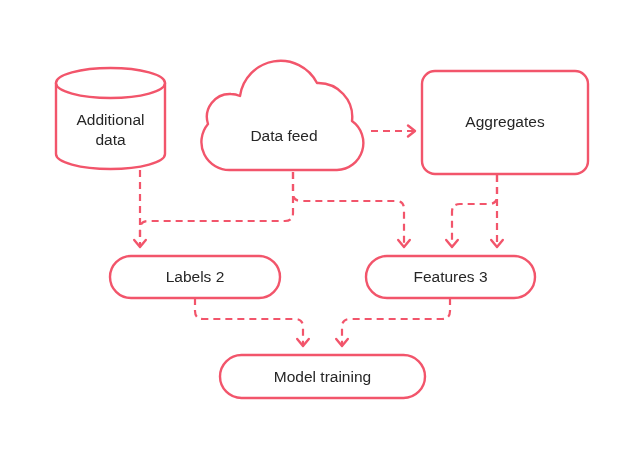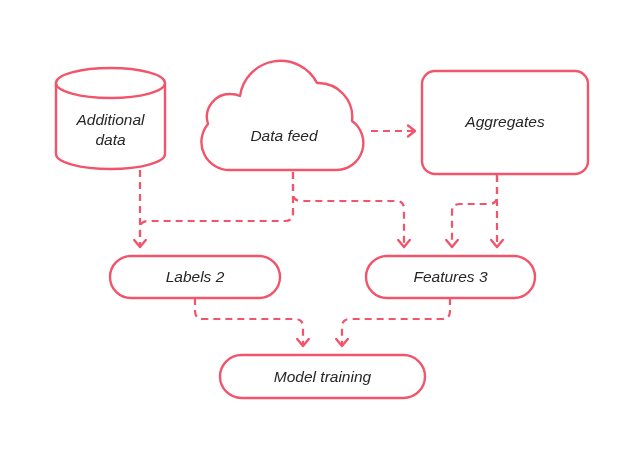--- a/index.html
+++ b/index.html
@@ -13,21 +13,20 @@
     font-family: "Liberation Sans", sans-serif;
     position: relative;
     overflow: hidden;
   }
   #canvas-root {
     position: absolute;
     left: 0;
     top: 0;
     width: 644px;
     height: 470px;
-    font-style: italic;
   }
   svg.diagram {
     display: block;
     width: 644px;
     height: 470px;
   }
   .shape-stroke {
     fill: #ffffff;
     stroke: #F2556B;
     stroke-width: 2.4;

